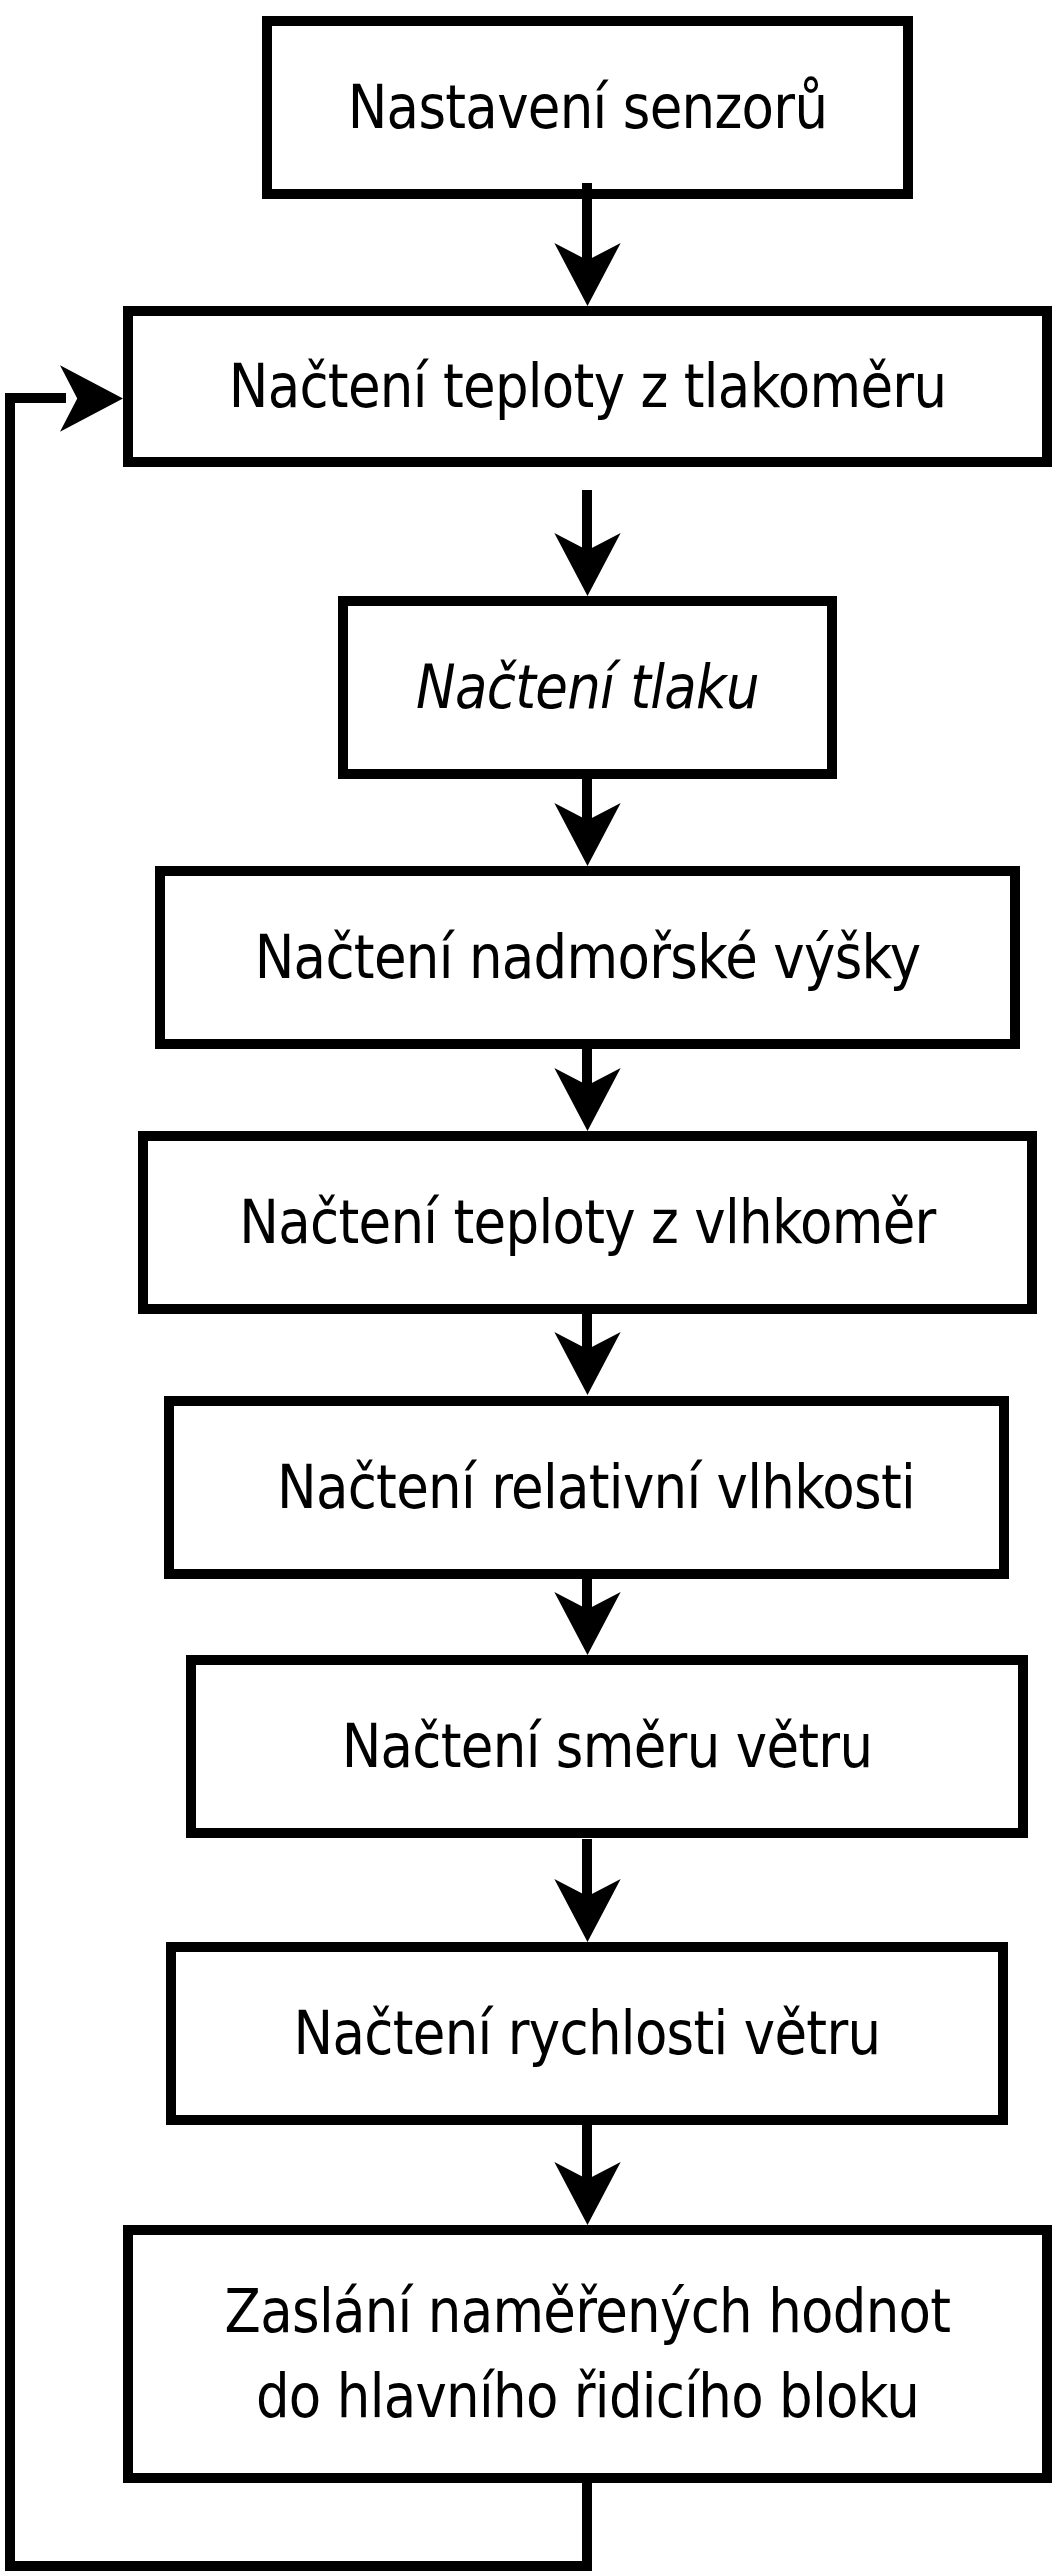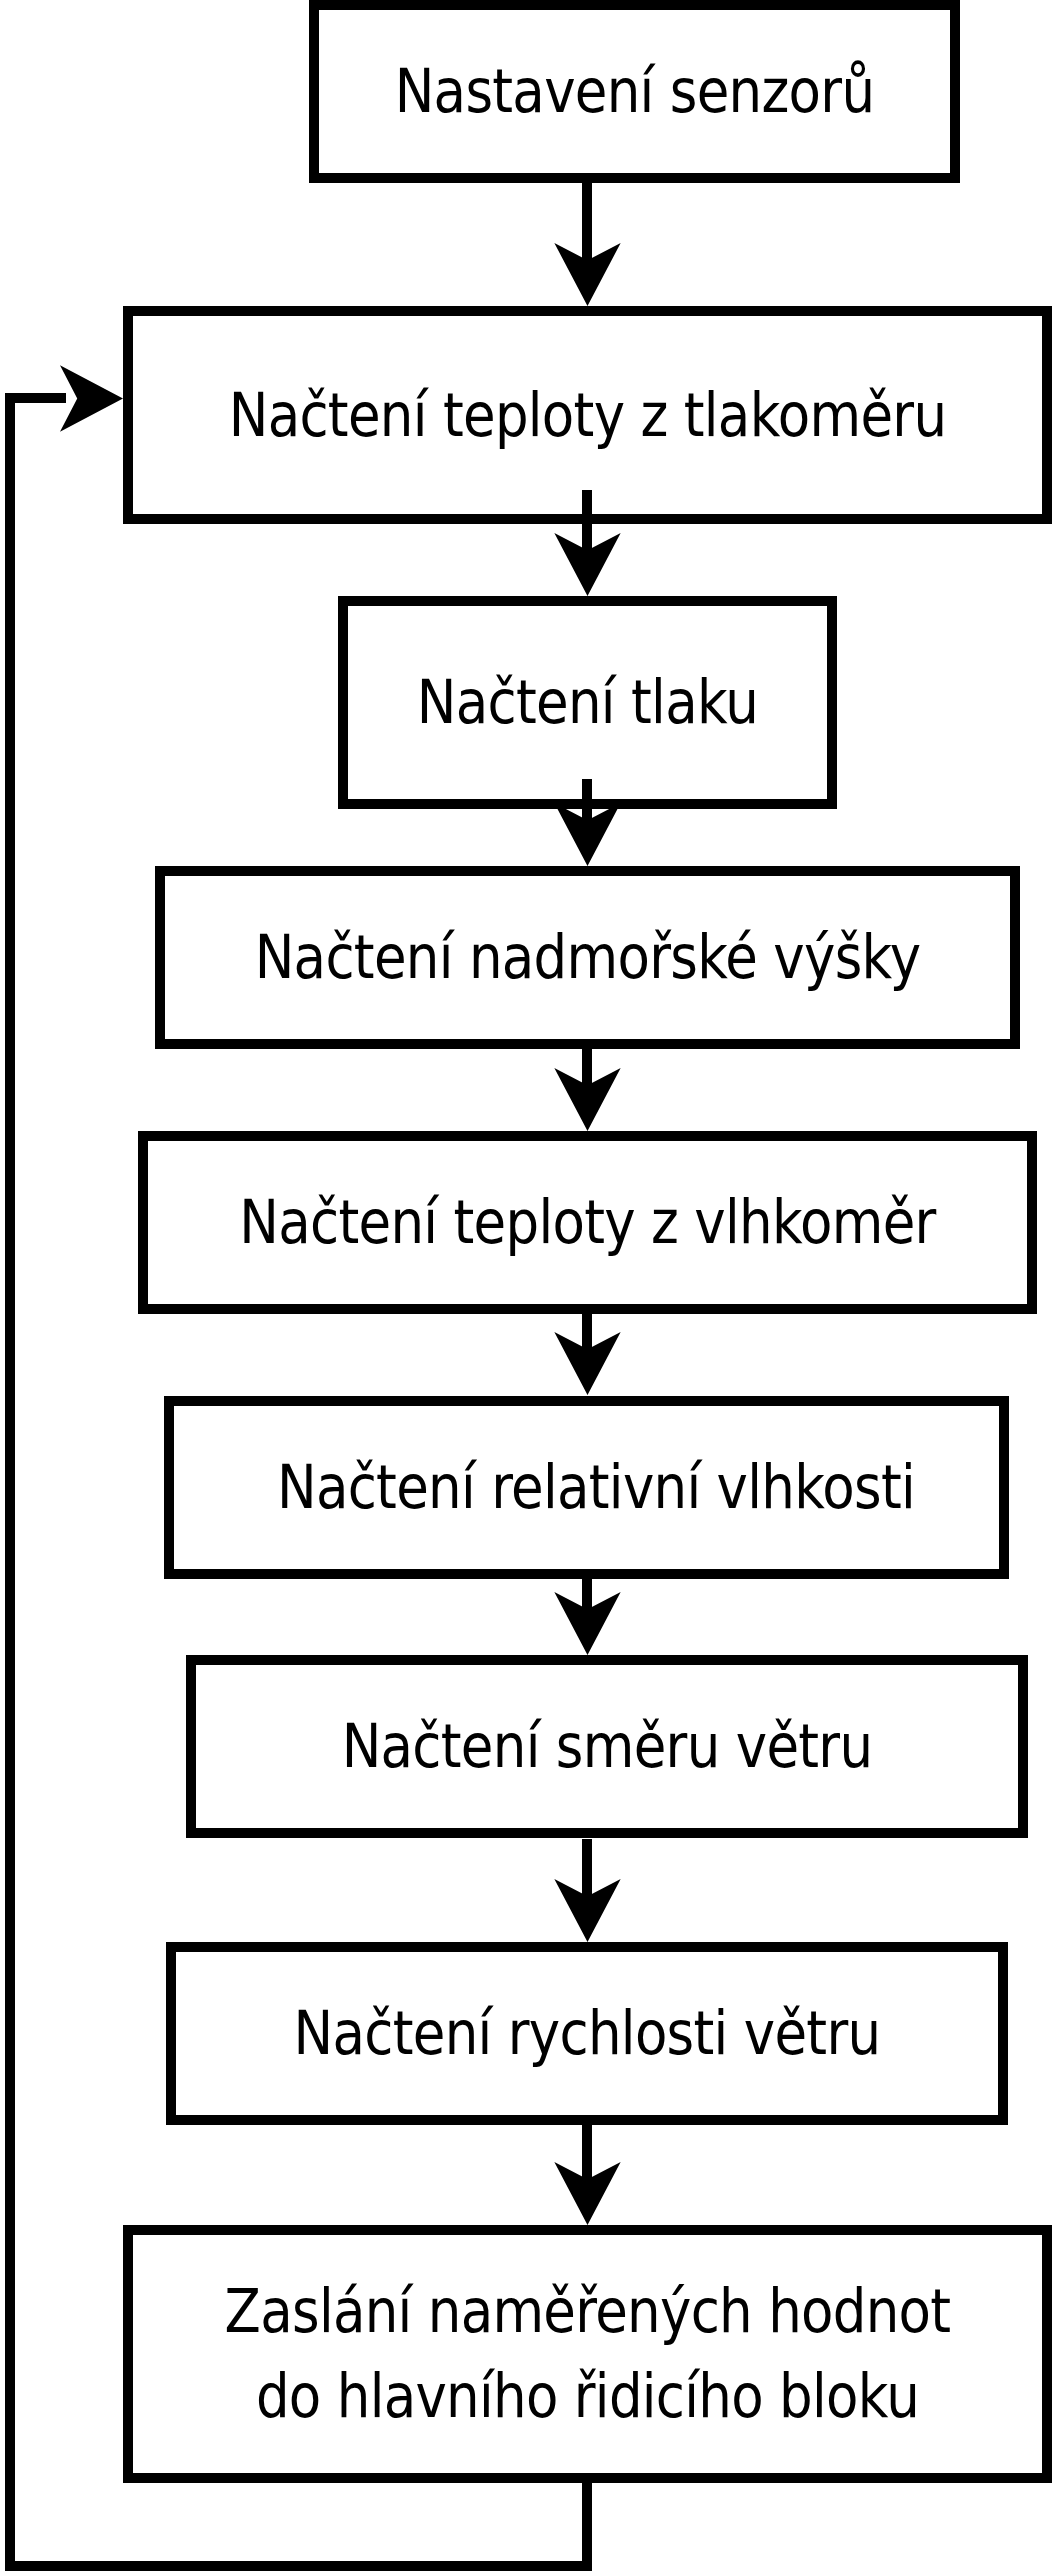--- a/index.html
+++ b/index.html
@@ -46,29 +46,29 @@
   .head polygon {
     fill: #000000;
     stroke: none;
   }
 </style>
 </head>
 <body>
 
 <div id="flowchart">
 
-  <div class="box" style="left:262px; top:0px; width:651px; height:183px;margin-left:47px;">
+  <div class="box" style="left:262px; top:16px; width:651px; height:183px;">
     <span class="label">Nastavení senzorů</span>
   </div>
 
-  <div class="box" style="left:123px; top:306px; width:929px; height:218px;">
+  <div class="box" style="left:123px; top:306px; width:929px; height:161px;">
     <span class="label">Načtení teploty z tlakoměru</span>
   </div>
 
-  <div class="box" style="left:338px; top:596px; width:499px; height:213px;">
+  <div class="box" style="left:338px; top:596px; width:499px; height:183px;font-style:italic;">
     <span class="label">Načtení tlaku</span>
   </div>
 
   <div class="box" style="left:138px; top:1131px; width:899px; height:183px;">
     <span class="label">Načtení teploty z vlhkoměr</span>
   </div>
 
   <div class="box" style="left:155px; top:866px; width:865px; height:183px;">
     <span class="label">Načtení nadmořské výšky</span>
   </div>

